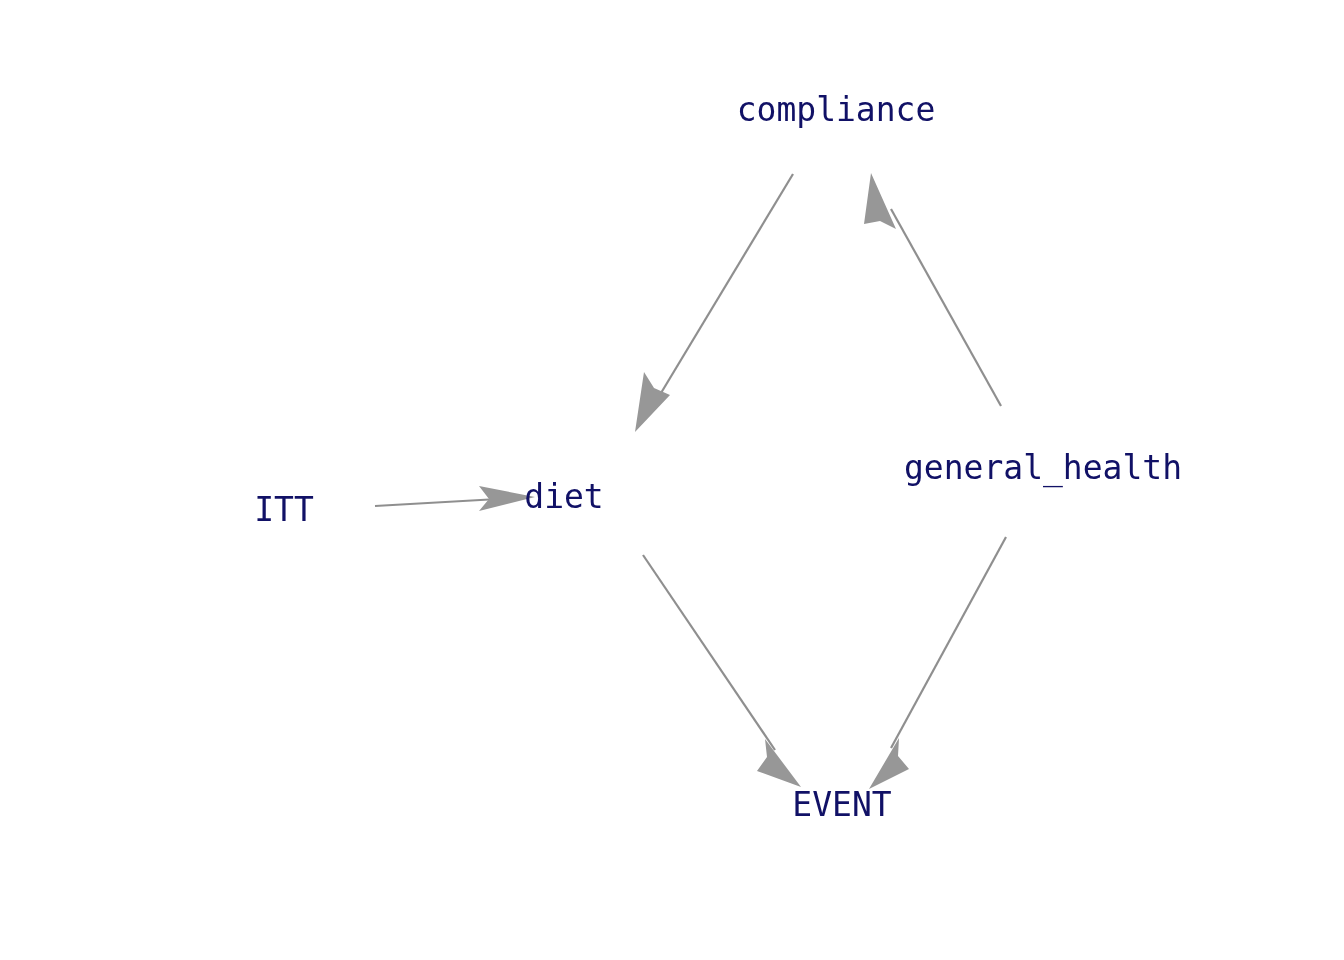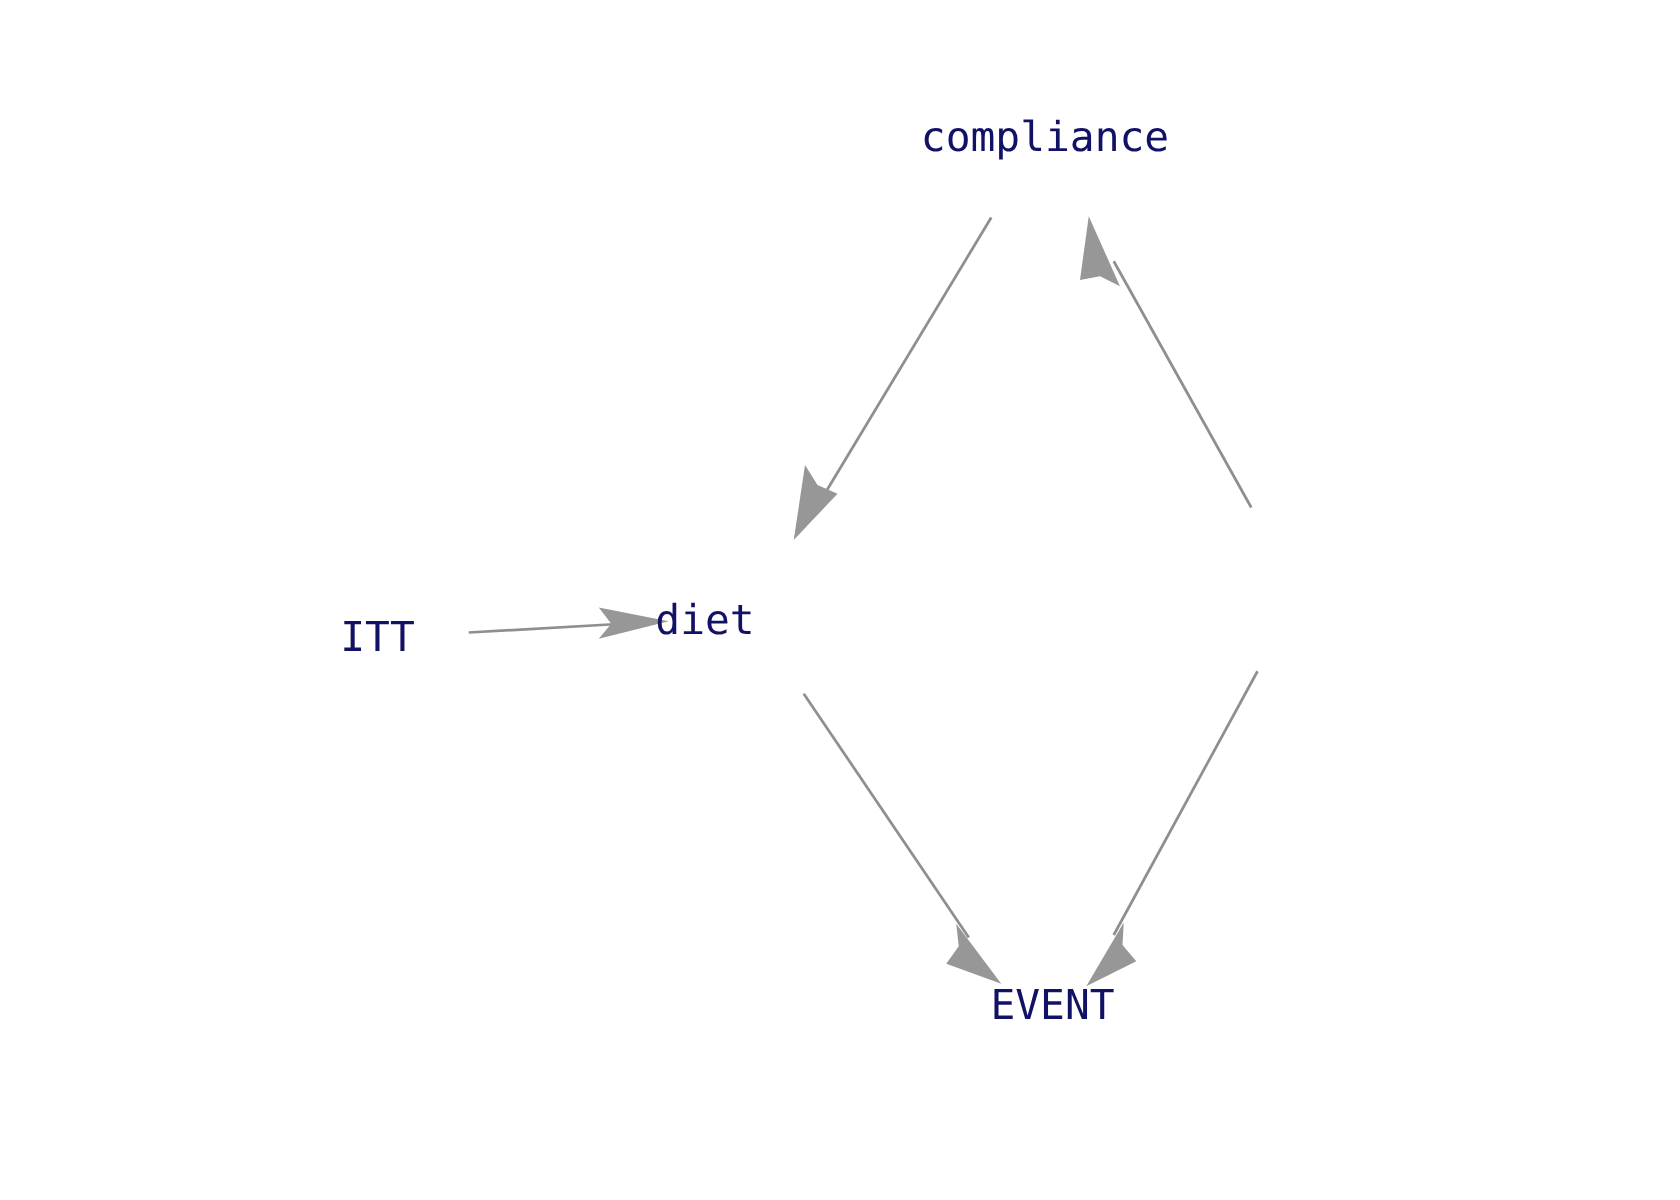--- a/index.html
+++ b/index.html
@@ -35,21 +35,21 @@
     letter-spacing: 0px;
     color: #111166;
     white-space: nowrap;
     line-height: 1;
     transform: translate(-50%, -50%);
     -webkit-font-smoothing: antialiased;
   }
   .node-compliance    { left: 836px;  top: 109px; }
   .node-diet          { left: 564px;  top: 496px; }
   .node-general-health{ left: 1043px; top: 467px; }
-  .node-itt           { left: 302px;  top: 509px; }
+  .node-itt           { left: 284px;  top: 509px; }
   .node-event         { left: 842px;  top: 804px; }
 </style>
 </head>
 <body>
 
 <div id="canvas">
 
   <svg id="graph-svg" viewBox="0 0 1344 960" xmlns="http://www.w3.org/2000/svg">
 
     <g>
@@ -76,18 +76,19 @@
       <path d="M 1006 537 L 891 748" fill="none" stroke="#8f8f8f" stroke-width="2.2"></path>
       <path d="M 869 789 L 899 738 L 898 756 L 909 769 Z" fill="#979797" stroke="none"></path>
     </g>
 
   </svg>
 
   <div class="node-label node-compliance">compliance</div>
 
   <div class="node-label node-diet">diet</div>
 
+  <div class="node-label node-general-health">general_health</div>
 
   <div class="node-label node-itt">ITT</div>
 
   <div class="node-label node-event">EVENT</div>
 
 </div>
 
 </body></html>

